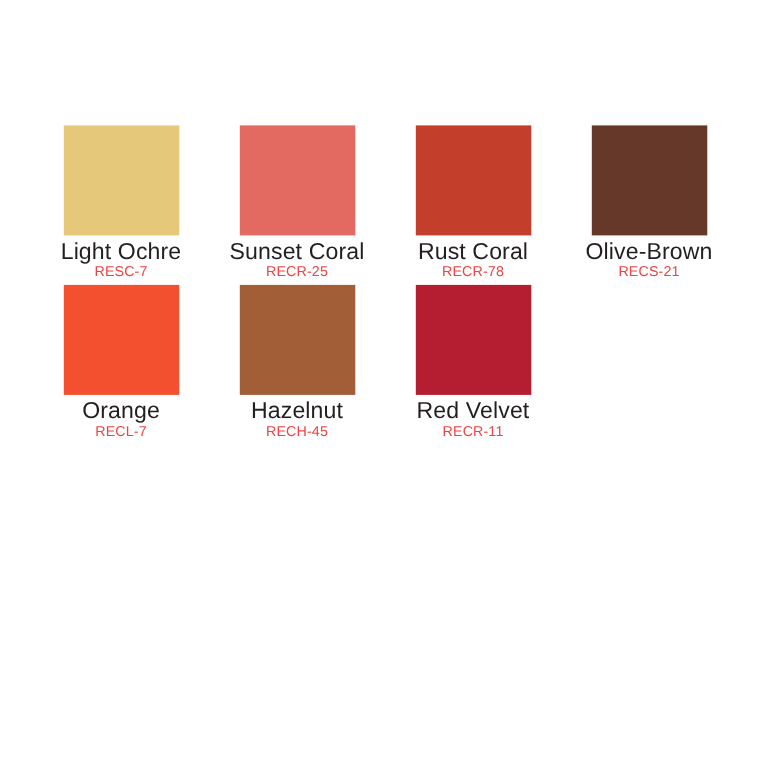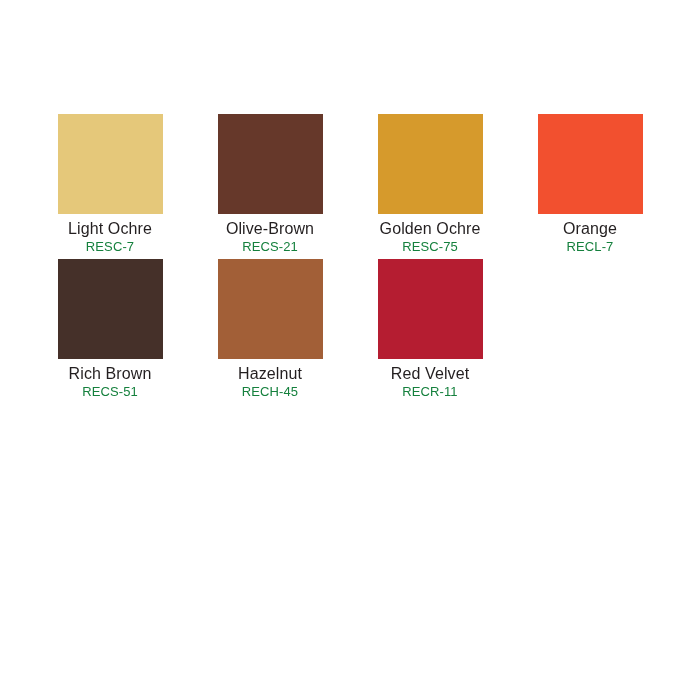--- a/index.html
+++ b/index.html
@@ -46,68 +46,68 @@
   }
 
   .swatch-chip {
     width: 105px;
     height: 100px;
     display: block;
     border: 0;
   }
 
   .swatch-name {
-    font-size: 16px;
+    font-size: 21px;
     line-height: 19px;
     color: #231f20;
     text-align: center;
     margin-top: 5px;
     letter-spacing: 0.1px;
     white-space: nowrap;
   }
 
   .swatch-code {
     font-size: 13px;
     line-height: 16px;
-    color: #15803d;
+    color: #ef4444;
     text-align: center;
     margin-top: 1px;
     letter-spacing: 0.1px;
     white-space: nowrap;
   }
 </style>
 </head>
 <body>
 
 <div class="palette-board">
   <div class="swatch-grid" id="swatch-grid">
       <div class="swatch-cell">
         <div class="swatch-chip" style="background-color: rgb(229, 200, 122);"></div>
         <div class="swatch-name">Light Ochre</div>
         <div class="swatch-code">RESC-7</div>
       </div>
       <div class="swatch-cell">
+        <div class="swatch-chip" style="background-color: rgb(226, 106, 96);"></div>
+        <div class="swatch-name">Sunset Coral</div>
+        <div class="swatch-code">RECR-25</div>
+      </div>
+      <div class="swatch-cell">
+        <div class="swatch-chip" style="background-color: rgb(196, 62, 44);"></div>
+        <div class="swatch-name">Rust Coral</div>
+        <div class="swatch-code">RECR-78</div>
+      </div>
+      <div class="swatch-cell">
         <div class="swatch-chip" style="background-color: rgb(102, 56, 42);"></div>
         <div class="swatch-name">Olive-Brown</div>
         <div class="swatch-code">RECS-21</div>
       </div>
       <div class="swatch-cell">
-        <div class="swatch-chip" style="background-color: rgb(214, 154, 44);"></div>
-        <div class="swatch-name">Golden Ochre</div>
-        <div class="swatch-code">RESC-75</div>
-      </div>
-      <div class="swatch-cell">
         <div class="swatch-chip" style="background-color: rgb(242, 80, 47);"></div>
         <div class="swatch-name">Orange</div>
         <div class="swatch-code">RECL-7</div>
-      </div>
-      <div class="swatch-cell">
-        <div class="swatch-chip" style="background-color: rgb(69, 48, 41);"></div>
-        <div class="swatch-name">Rich Brown</div>
-        <div class="swatch-code">RECS-51</div>
       </div>
       <div class="swatch-cell">
         <div class="swatch-chip" style="background-color: rgb(162, 95, 55);"></div>
         <div class="swatch-name">Hazelnut</div>
         <div class="swatch-code">RECH-45</div>
       </div>
       <div class="swatch-cell">
         <div class="swatch-chip" style="background-color: rgb(181, 29, 49);"></div>
         <div class="swatch-name">Red Velvet</div>
         <div class="swatch-code">RECR-11</div>

